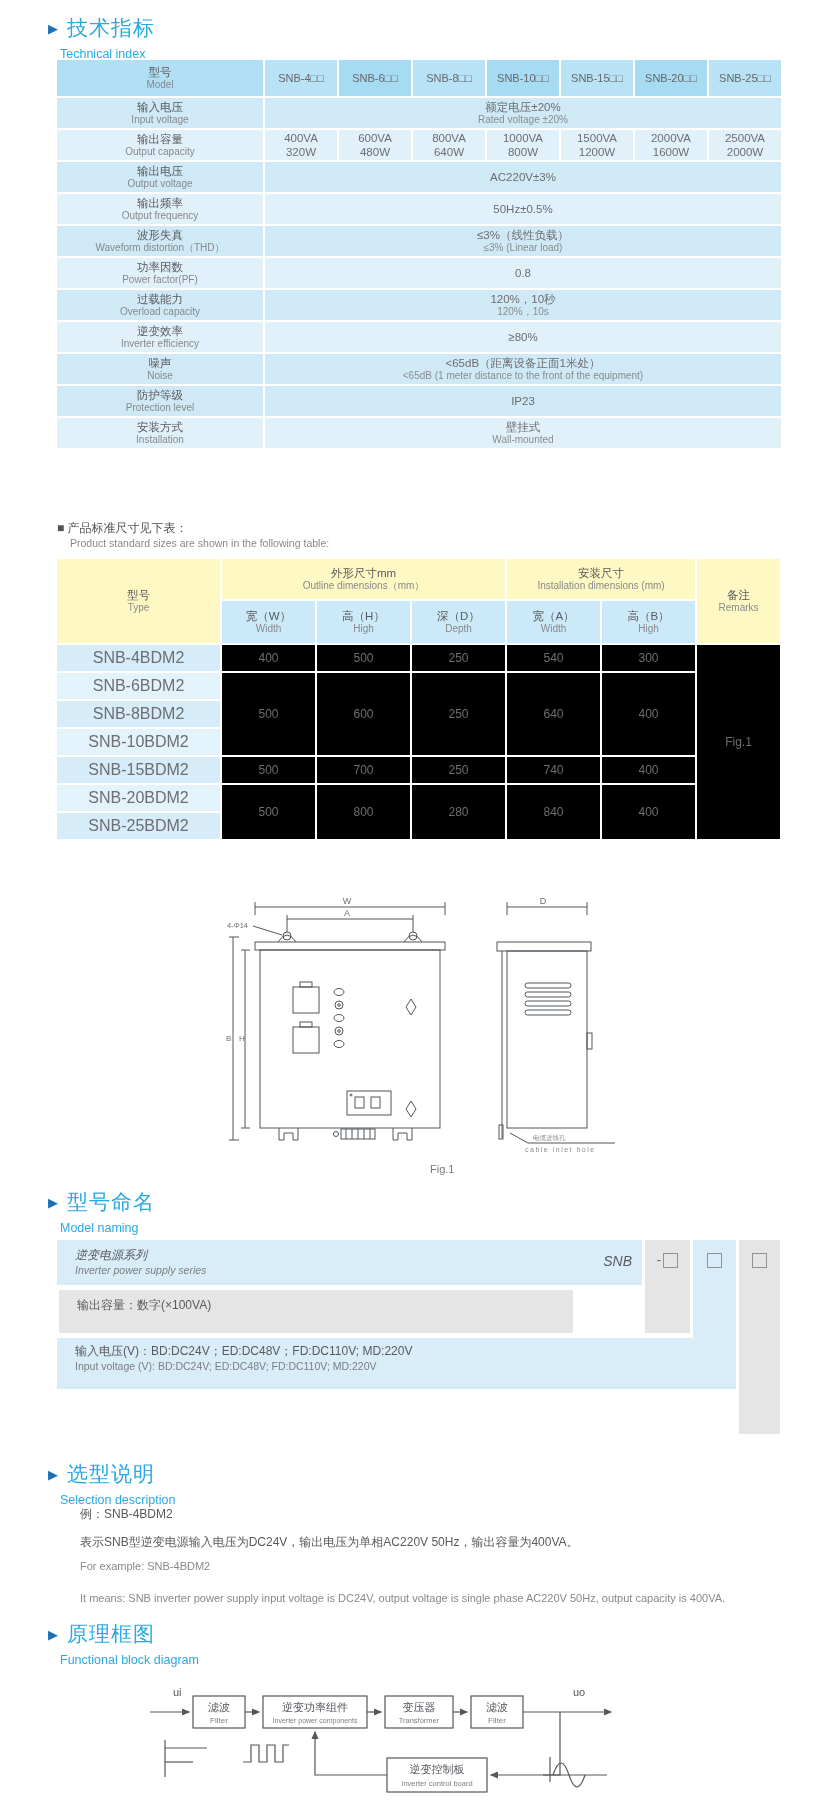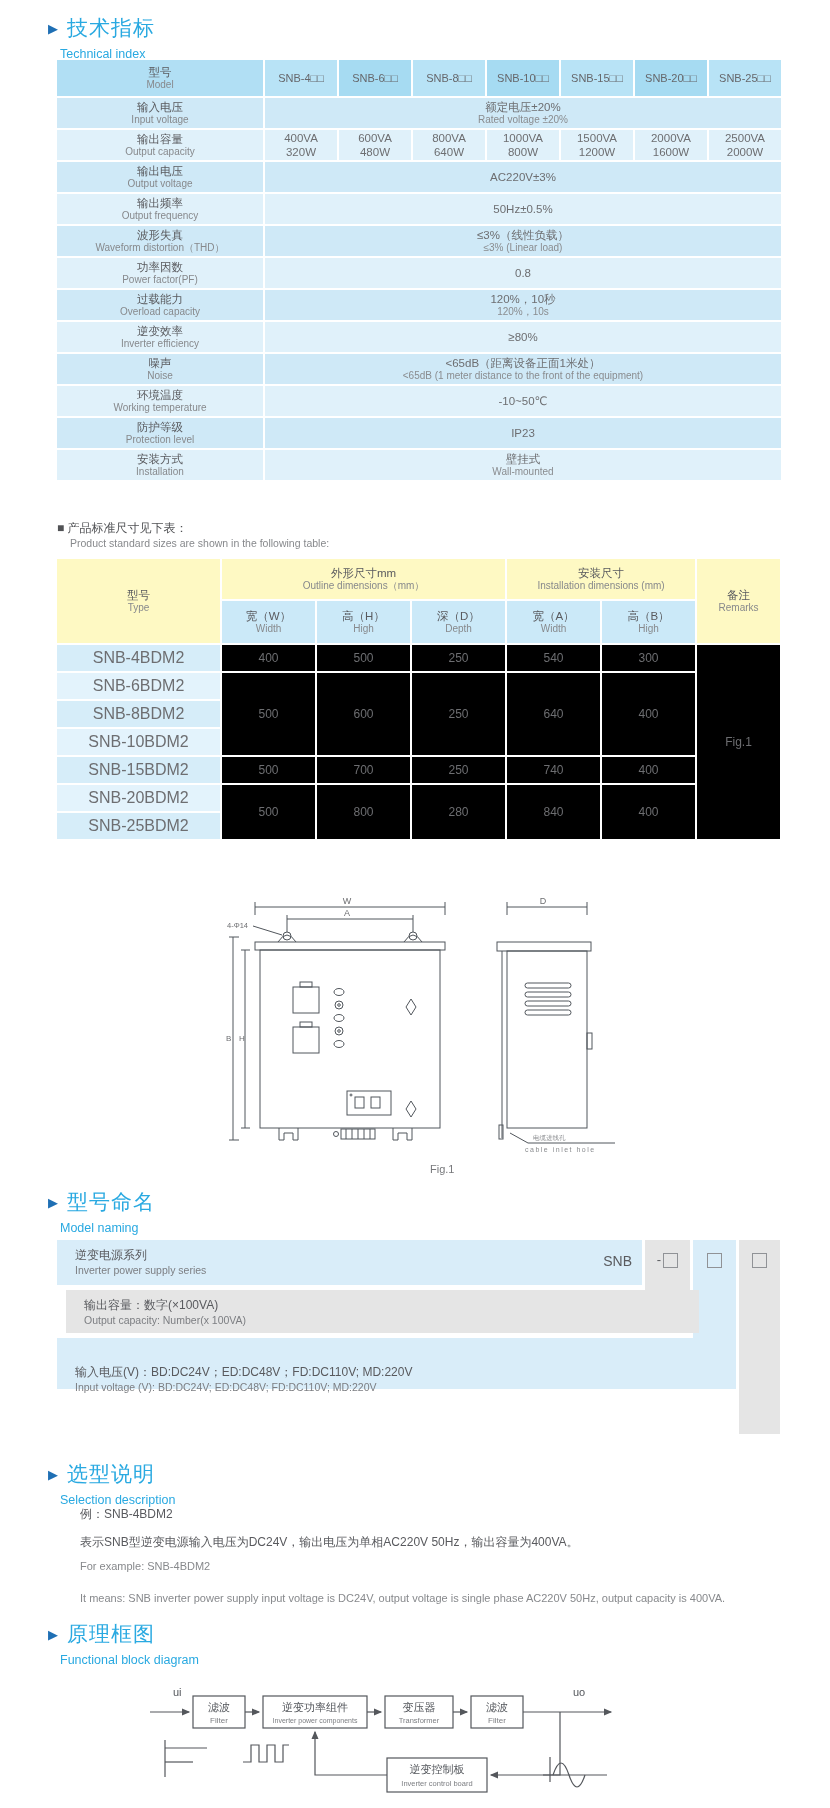--- a/index.html
+++ b/index.html
@@ -205,29 +205,20 @@
   <tr class="dk">
     <td>
           <div class="zh">噪声</div>
           <div class="en">Noise</div>
         </td>
     <td colspan="7">
           <div class="vzh">&lt;65dB（距离设备正面1米处）</div>
           <div class="ven">&lt;65dB (1 meter distance to the front of the equipment)</div>
         </td>
   </tr>
-  <tr class="lt">
-    <td>
-          <div class="zh">环境温度</div>
-          <div class="en">Working temperature</div>
-        </td>
-    <td colspan="7">
-          <div class="vzh">-10~50℃</div>
-        </td>
-  </tr>
   <tr class="dk">
     <td>
           <div class="zh">防护等级</div>
           <div class="en">Protection level</div>
         </td>
     <td colspan="7">
           <div class="vzh">IP23</div>
         </td>
   </tr>
   <tr class="lt">
@@ -437,35 +428,34 @@
     <span class="dash">-</span>
       <span class="codebox"></span>
   </div>
   <div class="blk bgblue strip" style="left:636px;top:0;width:43px;height:149px;">
     <span class="codebox"></span>
   </div>
   <div class="blk bggray strip" style="left:682px;top:0;width:41px;height:194px;">
     <span class="codebox"></span>
   </div>
 
-  <div class="blk bgblue" style="left:0;top:0;width:585px;height:45px;">
+  <div class="blk bgblue" style="left:0;top:0;width:585px;height:45px;font-style:italic;">
     <div class="txt">
       <div class="nzh">逆变电源系列</div>
       <div class="nen">Inverter power supply series</div>
     </div>
     <span class="snb">SNB</span>
   </div>
-  <div class="blk bggray" style="left:9px;top:50px;width:633px;height:43px;">
+  <div class="blk bggray" style="left:2px;top:50px;width:514px;height:43px;">
     <div class="txt">
       <div class="nzh">输出容量：数字(×100VA)</div>
-      <div class="nen">Output capacity: Number(x 100VA)</div>
     </div>
   </div>
   <div class="blk bgblue" style="left:0;top:98px;width:679px;height:51px;">
-    <div class="txt" style="padding-top:26px;">
+    <div class="txt" style="padding-top:5px;">
       <div class="nzh">输入电压(V)：BD:DC24V；ED:DC48V；FD:DC110V; MD:220V</div>
       <div class="nen">Input voltage (V): BD:DC24V;  ED:DC48V;  FD:DC110V; MD:220V</div>
     </div>
   </div>
 </div>
 
 <div class="sec" style="top:1460px;">
   <div class="trow">
     <span class="tri">▶</span>
     <h2>选型说明</h2>

